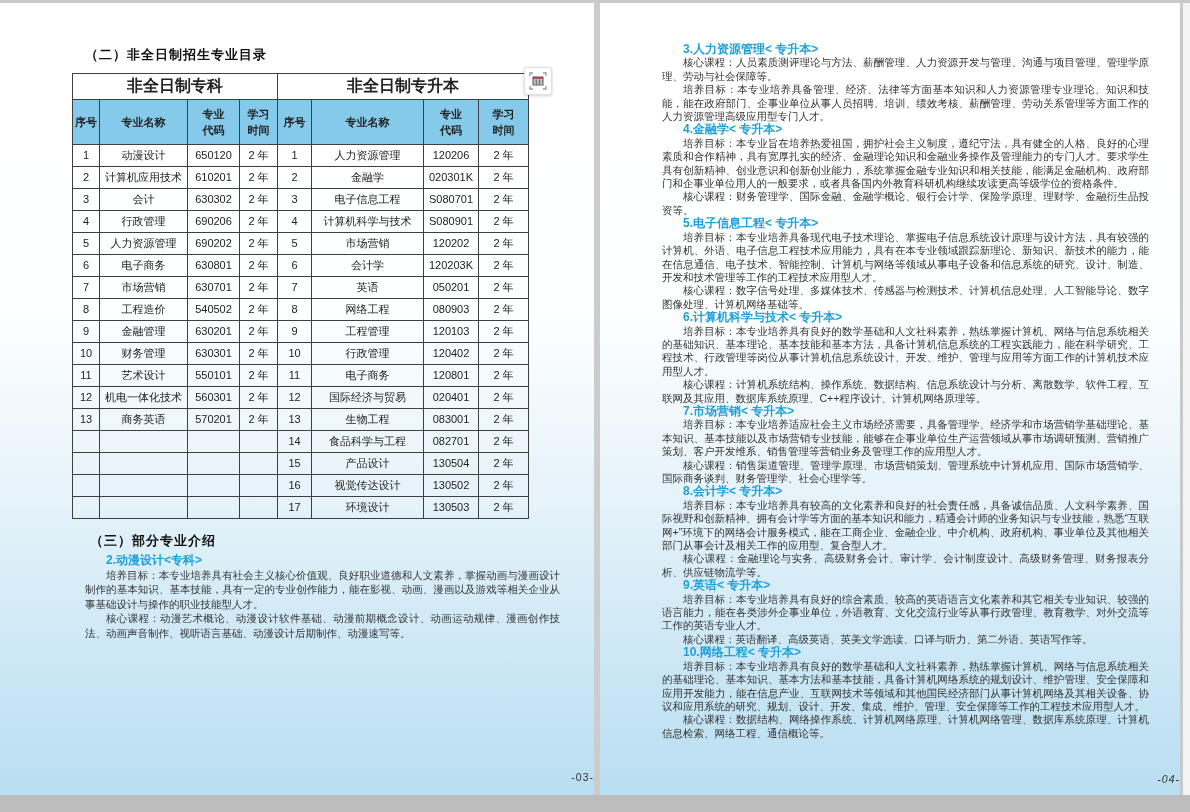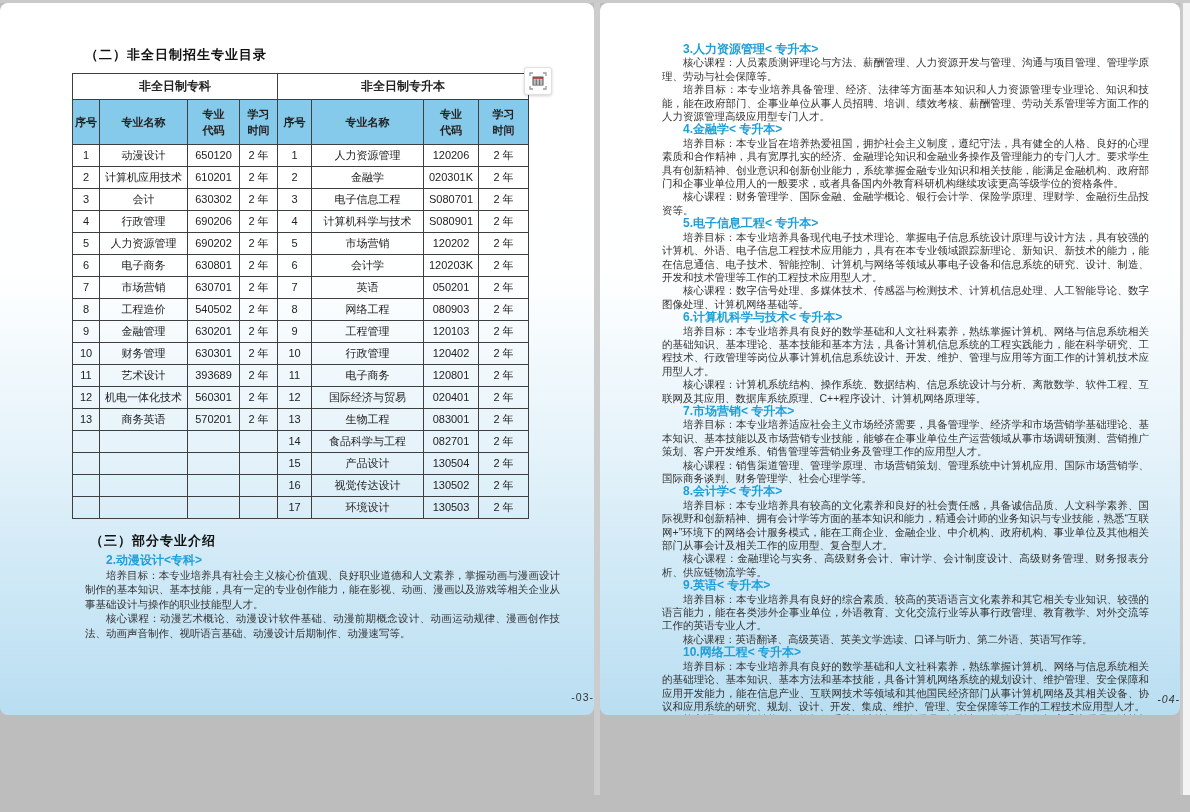--- a/index.html
+++ b/index.html
@@ -6,44 +6,43 @@
   body{
     width:1190px;height:812px;
     background:#bdbdbd;
     overflow:hidden;
     font-family:"Liberation Sans","DejaVu Sans",sans-serif;
     color:#333;
   }
   .topband{height:3px;background:#cacaca;}
   .pages{display:flex;align-items:flex-start;}
   .page{
-    position:relative;height:712px;overflow:hidden;
+    position:relative;height:792px;overflow:hidden;
     background:linear-gradient(180deg,#ffffff 0%,#feffff 38%,#e6f3fa 62%,#cde8f6 82%,#b9def1 100%);
-    border-radius:8px;
   }
   .page-left{width:594px;}
   .page-right{width:580px;}
   .gutter{width:6px;height:792px;background:#cccccc;}
   .right-edge{width:10px;height:792px;background:#f4f4f4;border-left:3px solid #c9c9c9;box-sizing:border-box;}
 
   h3.doc-heading{
     margin:44px 0 0 85px;font-size:13px;line-height:16px;color:#111;
     font-weight:bold;letter-spacing:1px;
   }
   h3.doc-heading.second{margin:14px 0 0 90px;}
 
   table.majors-table{
     border-collapse:collapse;table-layout:fixed;width:456px;
     margin:10px 0 0 72px;background:transparent;
   }
   .majors-table th,.majors-table td{
     border:1px solid #3f3f3f;text-align:center;vertical-align:middle;
     padding:0;overflow:hidden;color:#222;
   }
-  .majors-table .group-row th{height:25px;font-size:12px;font-weight:bold;background:transparent;}
+  .majors-table .group-row th{height:25px;font-size:16px;font-weight:bold;background:transparent;}
   .majors-table .cols-row th{
     height:44px;background:#85caeb;font-size:11px;font-weight:bold;
     white-space:pre-line;line-height:1.5;
   }
   .majors-table tbody td{height:21px;font-size:11px;line-height:1.1;}
 
   .majors{margin:4px 34px 0 85px;}
   .page-right .majors{margin:40px 31px 0 62px;}
   .major-title{
     color:#1e9fd8;font-weight:bold;font-size:12px;
@@ -207,21 +206,21 @@
             <td>630301</td>
             <td>2 年</td>
             <td>10</td>
             <td>行政管理</td>
             <td>120402</td>
             <td>2 年</td>
           </tr>
           <tr>
             <td>11</td>
             <td>艺术设计</td>
-            <td>393689</td>
+            <td>550101</td>
             <td>2 年</td>
             <td>11</td>
             <td>电子商务</td>
             <td>120801</td>
             <td>2 年</td>
           </tr>
           <tr>
             <td>12</td>
             <td>机电一体化技术</td>
             <td>560301</td>

